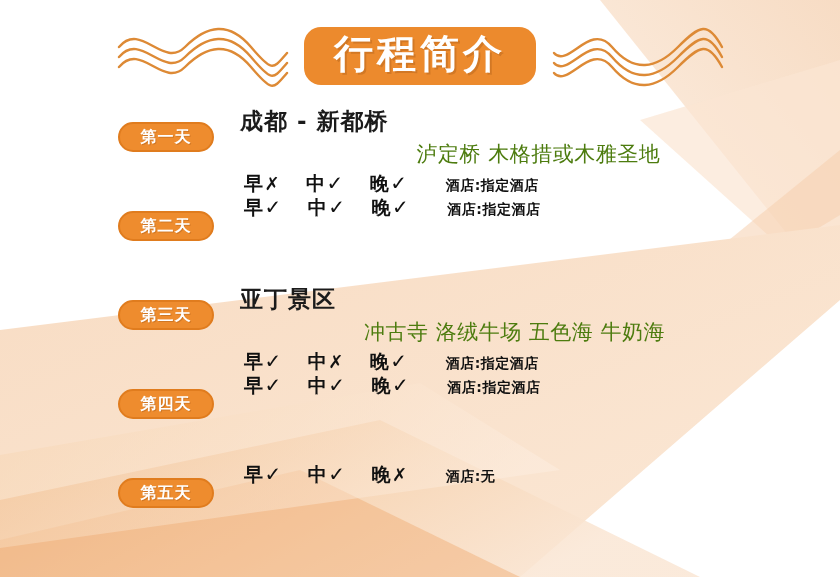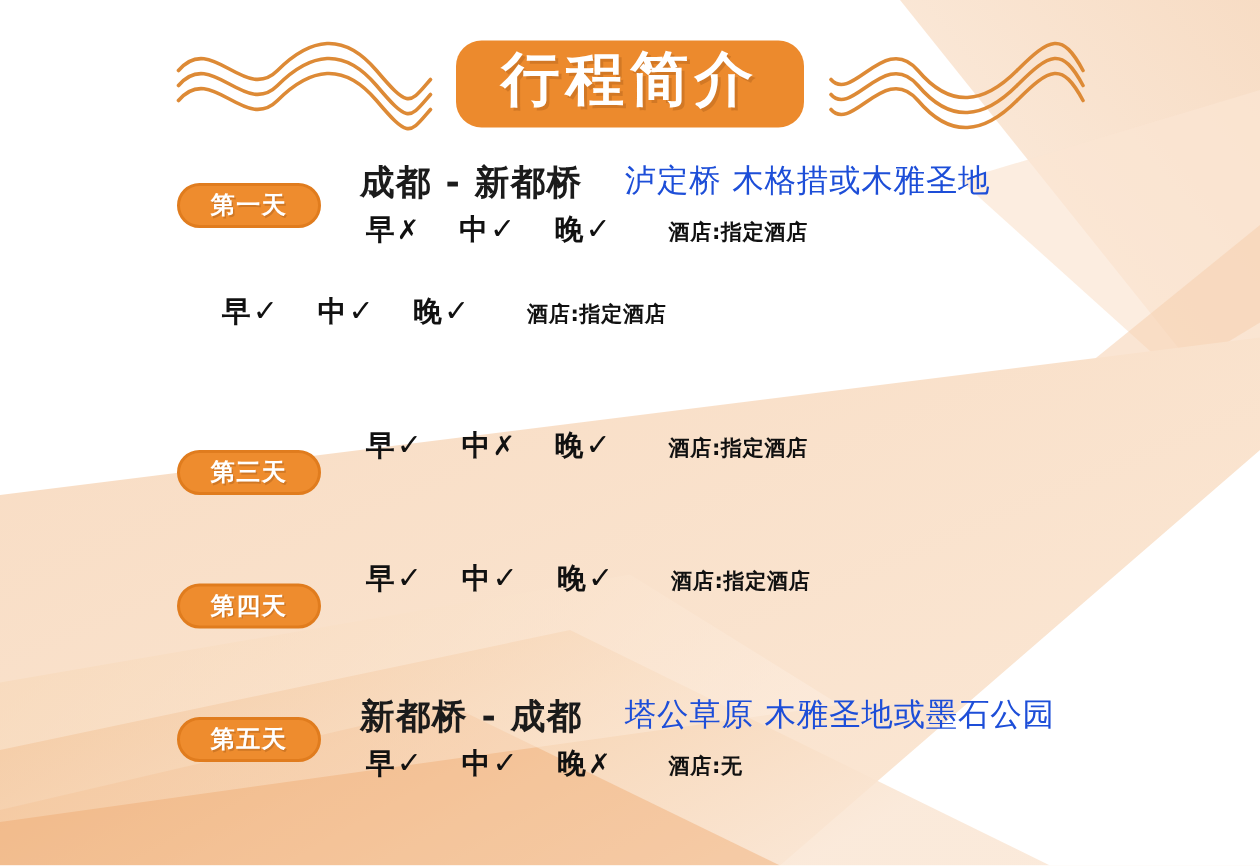--- a/index.html
+++ b/index.html
@@ -112,23 +112,24 @@
     white-space: nowrap;
   }
   .route {
     font-size: 23px;
     font-weight: bold;
     color: #1b1b1b;
     letter-spacing: 1px;
   }
   .spots {
     font-size: 21px;
-    color: #1d4ed8;
+    color: #4d7c0f;
     margin-left: 28px;
     letter-spacing: 0.5px;
+    margin-top: 34px;
   }
   .line-bottom {
     display: flex;
     align-items: baseline;
     white-space: nowrap;
     padding-left: 4px;
   }
   .meal {
     font-size: 19px;
     font-weight: bold;
@@ -234,35 +235,42 @@
         <div class="line-bottom">
           <span class="meal"><span>早</span><span class="mark no">✗</span></span>
           <span class="meal"><span>中</span><span class="mark">✓</span></span>
           <span class="meal"><span>晚</span><span class="mark">✓</span></span>
           <span class="hotel">酒店:指定酒店</span>
         </div>
       </div>
     </div>
 
     <div class="day-row">
+      <div class="badge">
+        <span class="badge-text">第二天</span>
+      </div>
       <div class="day-content">
         <div class="line-bottom">
           <span class="meal"><span>早</span><span class="mark">✓</span></span>
           <span class="meal"><span>中</span><span class="mark">✓</span></span>
           <span class="meal"><span>晚</span><span class="mark">✓</span></span>
           <span class="hotel">酒店:指定酒店</span>
         </div>
       </div>
     </div>
 
     <div class="day-row">
       <div class="badge">
         <span class="badge-text">第三天</span>
       </div>
       <div class="day-content">
+        <div class="line-top">
+          <span class="route">亚丁景区</span>
+          <span class="spots">冲古寺 洛绒牛场 五色海 牛奶海</span>
+        </div>
         <div class="line-bottom">
           <span class="meal"><span>早</span><span class="mark">✓</span></span>
           <span class="meal"><span>中</span><span class="mark no">✗</span></span>
           <span class="meal"><span>晚</span><span class="mark">✓</span></span>
           <span class="hotel">酒店:指定酒店</span>
         </div>
       </div>
     </div>
 
     <div class="day-row">
@@ -277,24 +285,20 @@
           <span class="hotel">酒店:指定酒店</span>
         </div>
       </div>
     </div>
 
     <div class="day-row">
       <div class="badge">
         <span class="badge-text">第五天</span>
       </div>
       <div class="day-content">
-        <div class="line-top">
-          <span class="route">新都桥 - 成都</span>
-          <span class="spots">塔公草原 木雅圣地或墨石公园</span>
-        </div>
         <div class="line-bottom">
           <span class="meal"><span>早</span><span class="mark">✓</span></span>
           <span class="meal"><span>中</span><span class="mark">✓</span></span>
           <span class="meal"><span>晚</span><span class="mark no">✗</span></span>
           <span class="hotel">酒店:无</span>
         </div>
       </div>
     </div>
 
   </div>

